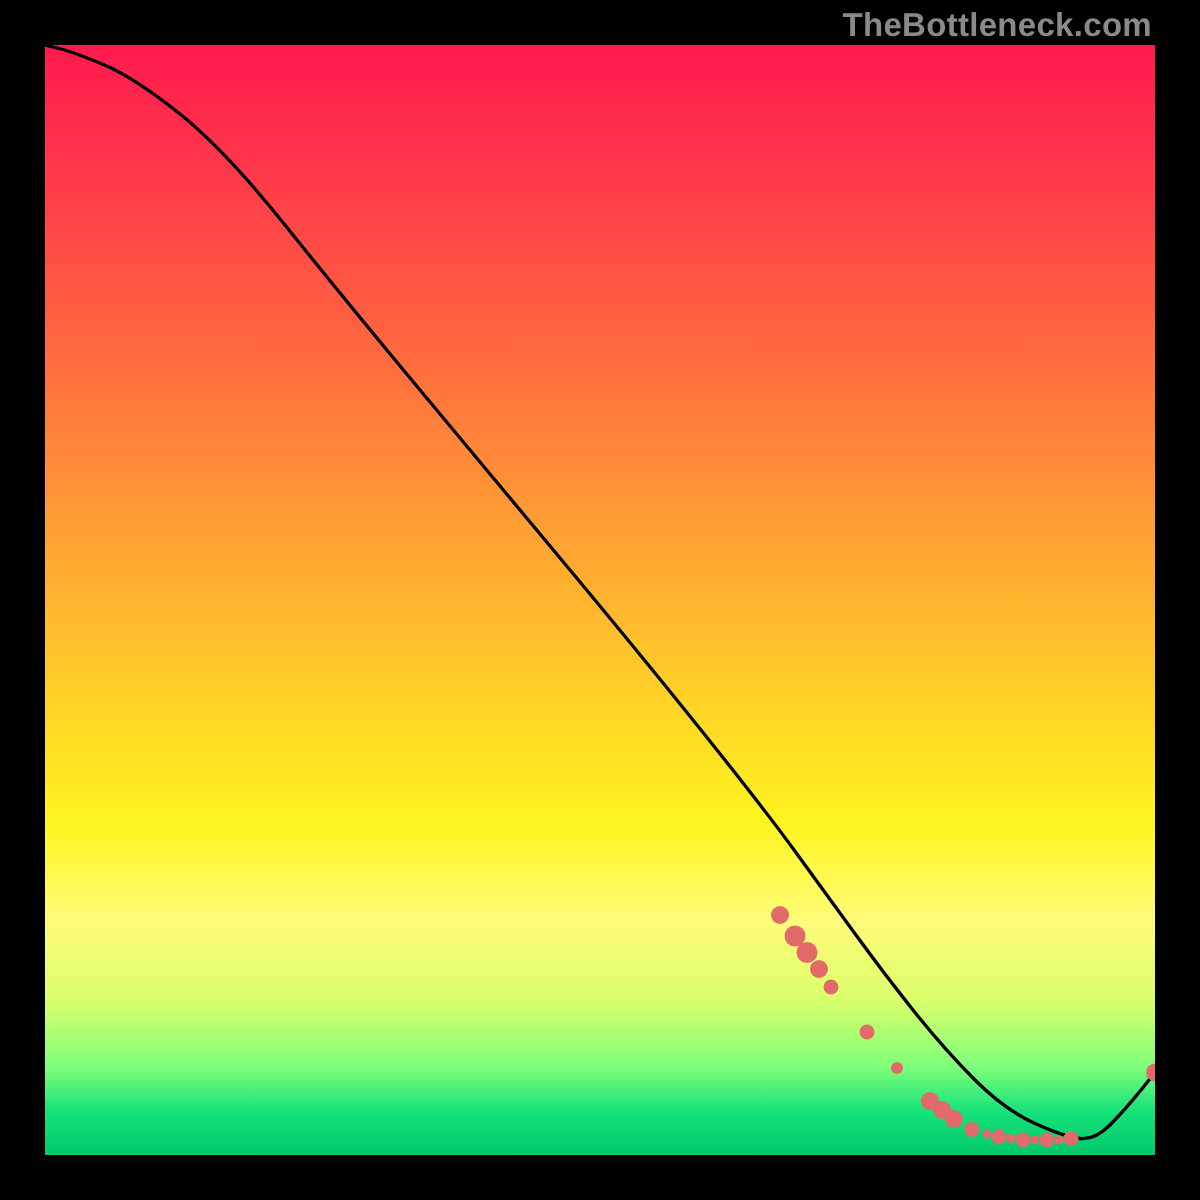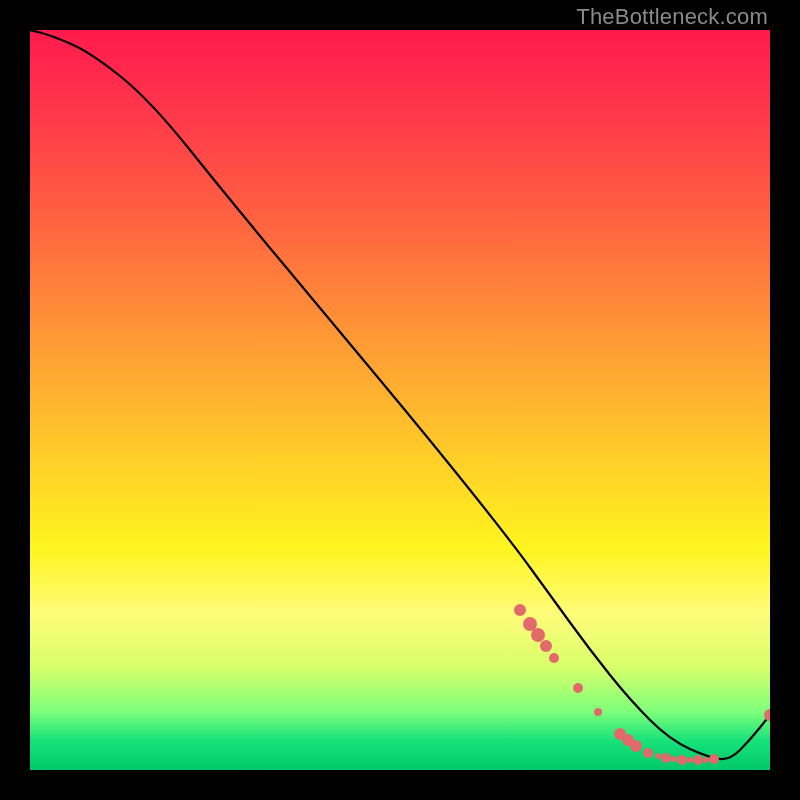--- a/index.html
+++ b/index.html
@@ -47,21 +47,21 @@
     width: 740px;
     height: 740px;
   }
   .watermark {
     position: absolute;
     top: 4px;
     right: 32px;
     font-size: 22px;
     color: #8a8a8a;
     letter-spacing: 0.2px;
-    font-weight: 400;
+    font-weight: 700;
   }
 </style>
 </head>
 <body>
 
 <div class="watermark">TheBottleneck.com</div>
 
 <div class="frame">
   <div class="gradient"></div>
   <svg class="curve-svg" viewBox="0 0 740 740">

